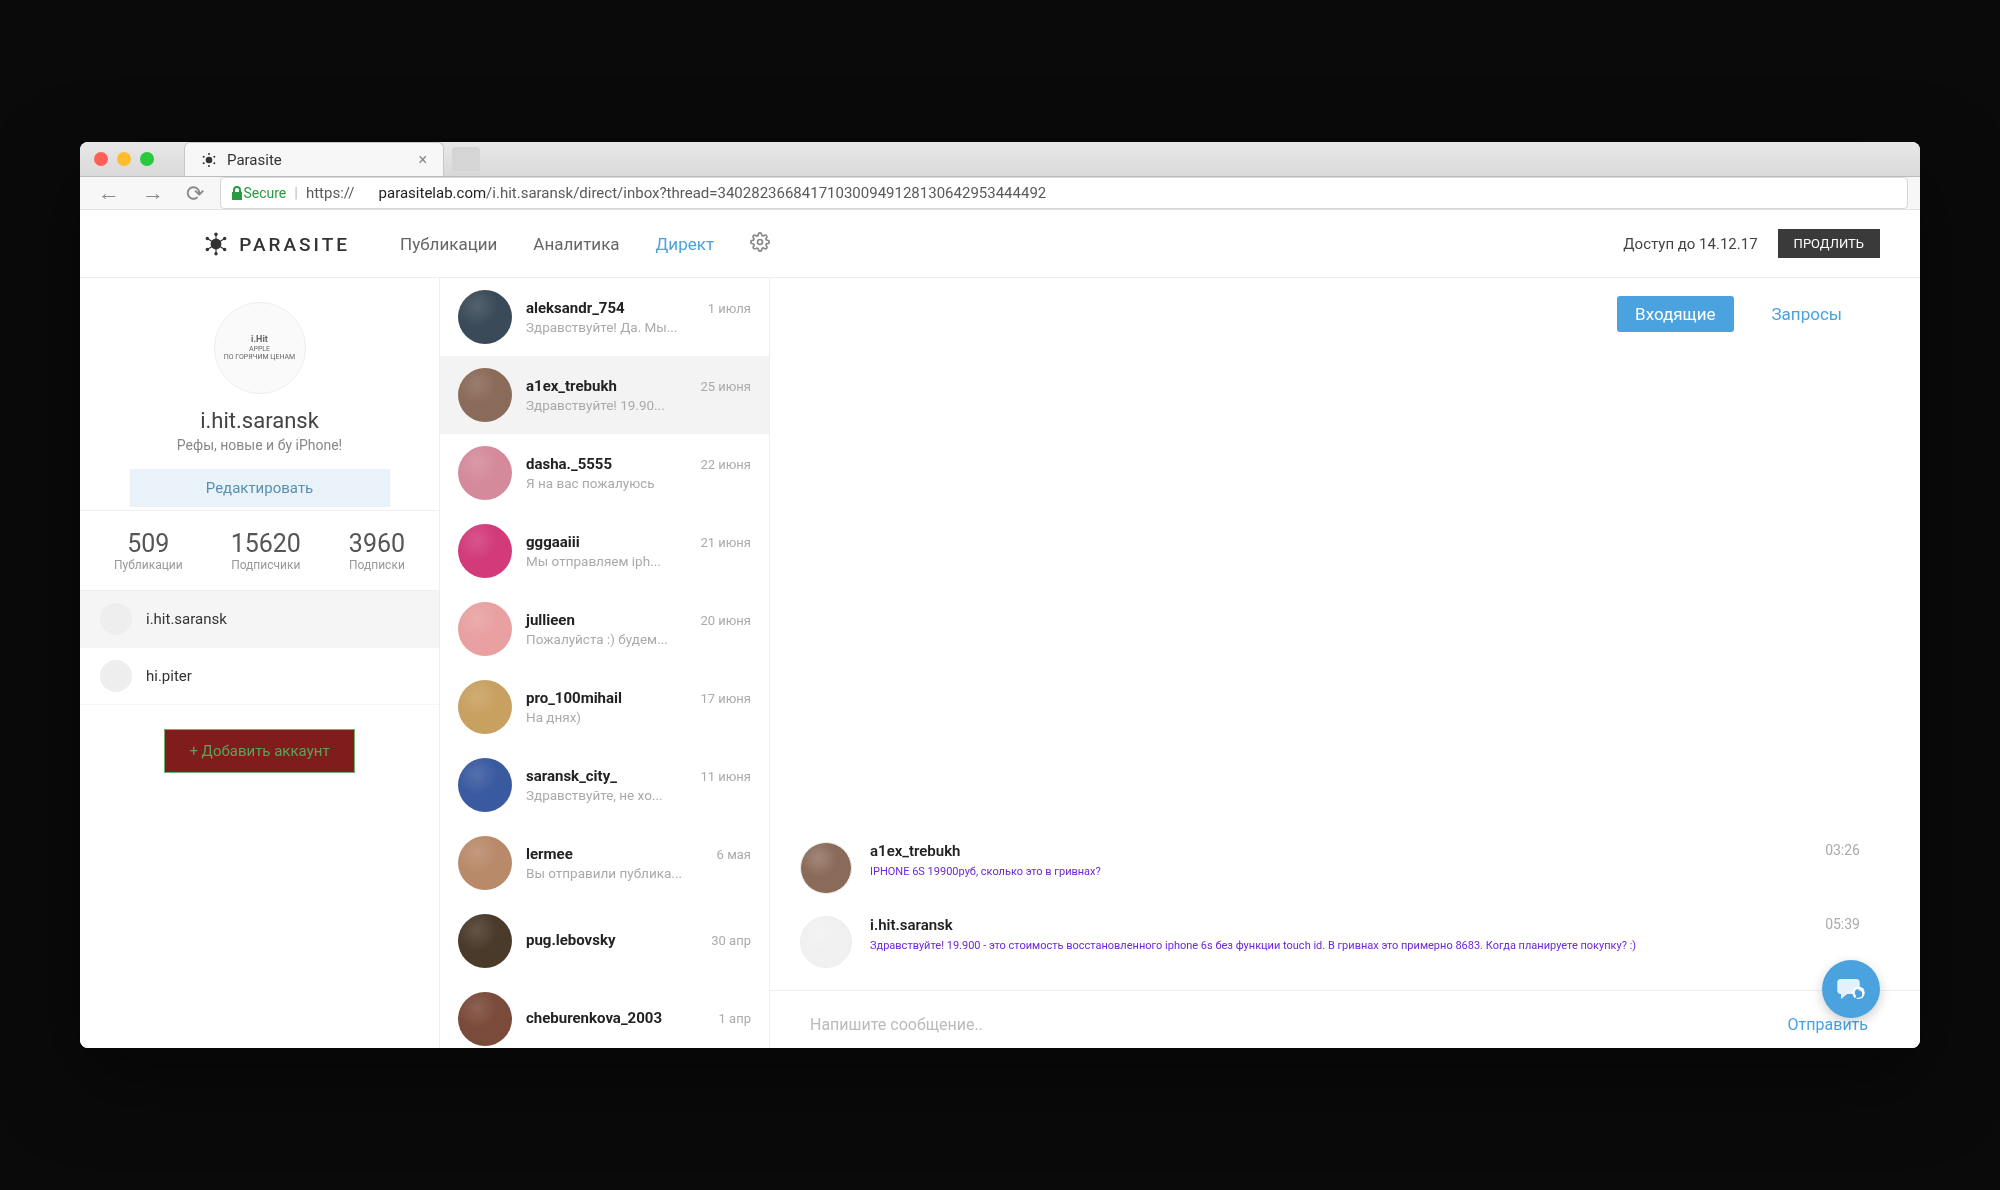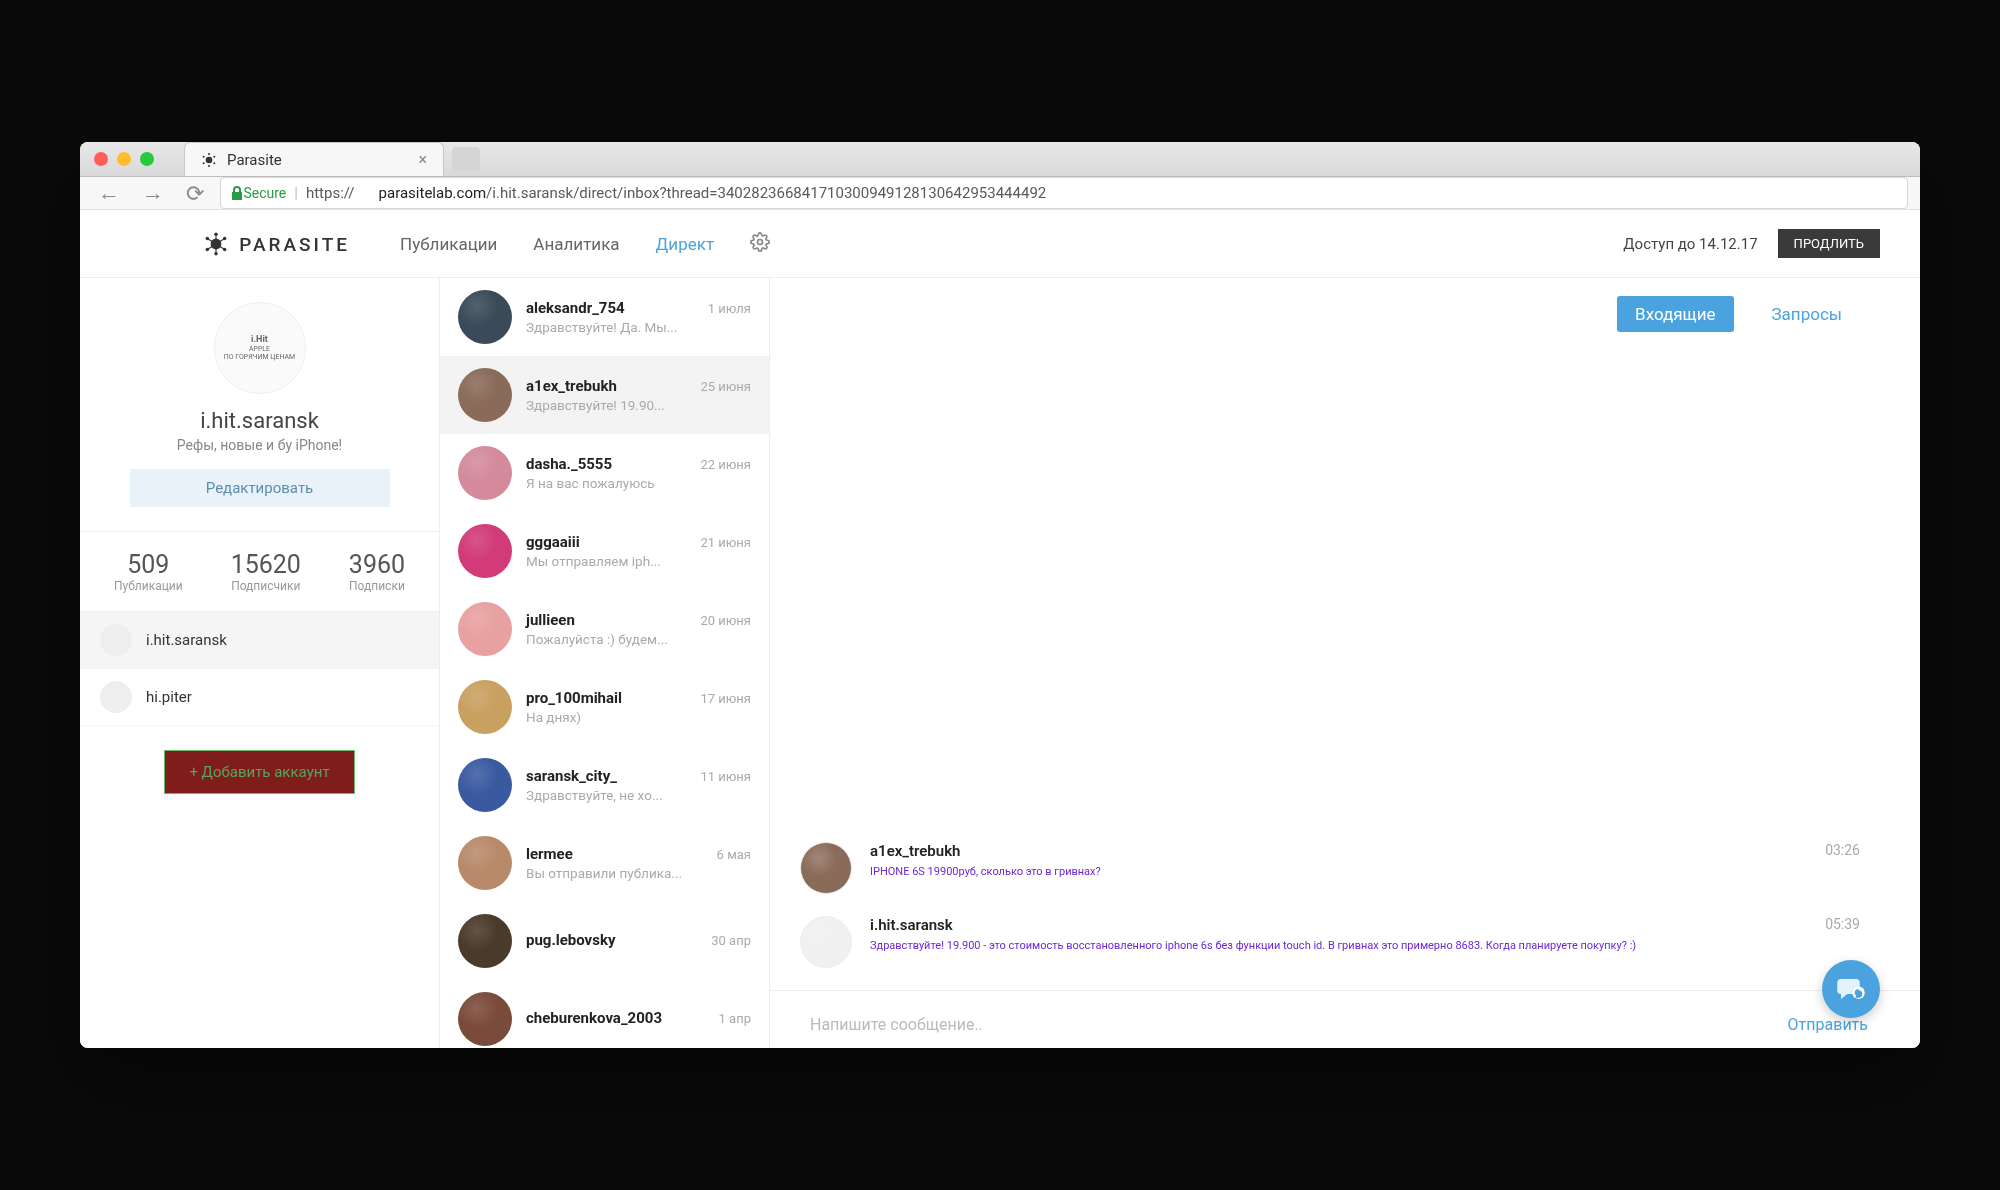--- a/index.html
+++ b/index.html
@@ -25,21 +25,21 @@
   .logo-wrap svg{margin-right:10px;}
   .logo-text { font-size:19px; letter-spacing:3px; color:#333; font-weight:500;}
   .nav-item { font-size:17px; color:#666;}
   .nav-item.active { color:#4aa3df;}
   .gear { color:#888; font-size:18px;}
   .header-right { margin-left:auto; display:flex; align-items:center; gap:20px;}
   .access { font-size:15px; color:#444;}
   .extend-btn { background:#3a3a3a; color:#fff; padding:7px 16px; font-size:13px;}
   .app-body { flex:1; display:flex; overflow:hidden;}
   .sidebar { width:360px; border-right:1px solid #eee; display:flex; flex-direction:column; align-items:stretch;}
-  .profile-block { display:flex; flex-direction:column; align-items:center; padding:24px 0 24px; border-bottom:1px solid #f0f0f0;justify-content:space-between;}
+  .profile-block { display:flex; flex-direction:column; align-items:center; padding:24px 0 3px; border-bottom:1px solid #f0f0f0;justify-content:space-between;}
   .avatar-lg { width:92px; height:92px; border-radius:50%; background:#fafafa; border:1px solid #eee; display:flex; flex-direction:column; align-items:center; justify-content:center; font-size:7px; color:#666; text-align:center; line-height:1.2;}
   .avatar-lg .brand{font-weight:bold; font-size:9px;}
   .profile-name { margin-top:14px; font-size:22px; color:#444;}
   .profile-bio { font-size:14px; color:#888; margin-top:4px;}
   .edit-btn { margin-top:16px; width:260px; padding:10px 0; background:#e9f2f8; color:#5a8faf; font-size:15px; text-align:center;}
   .stats { display:flex; justify-content:space-around; padding:18px 10px; border-bottom:1px solid #f0f0f0;}
   .stat { text-align:center;}
   .stat-num { font-size:25px; color:#555;}
   .stat-label { font-size:12px; color:#999;}
   .accounts { }

